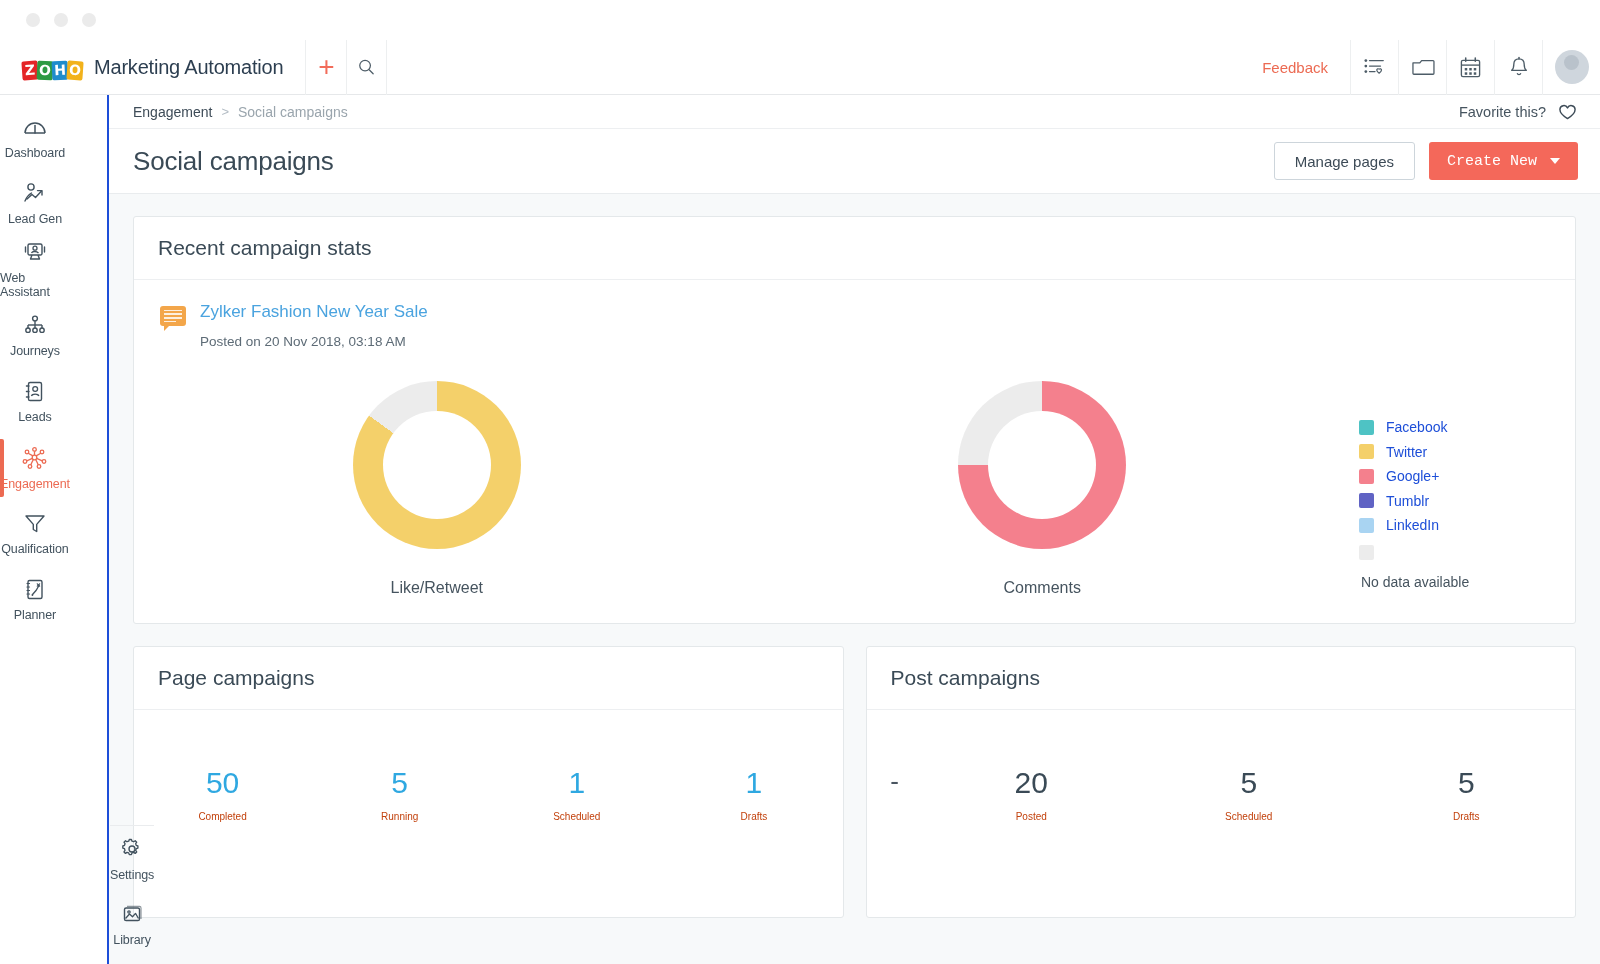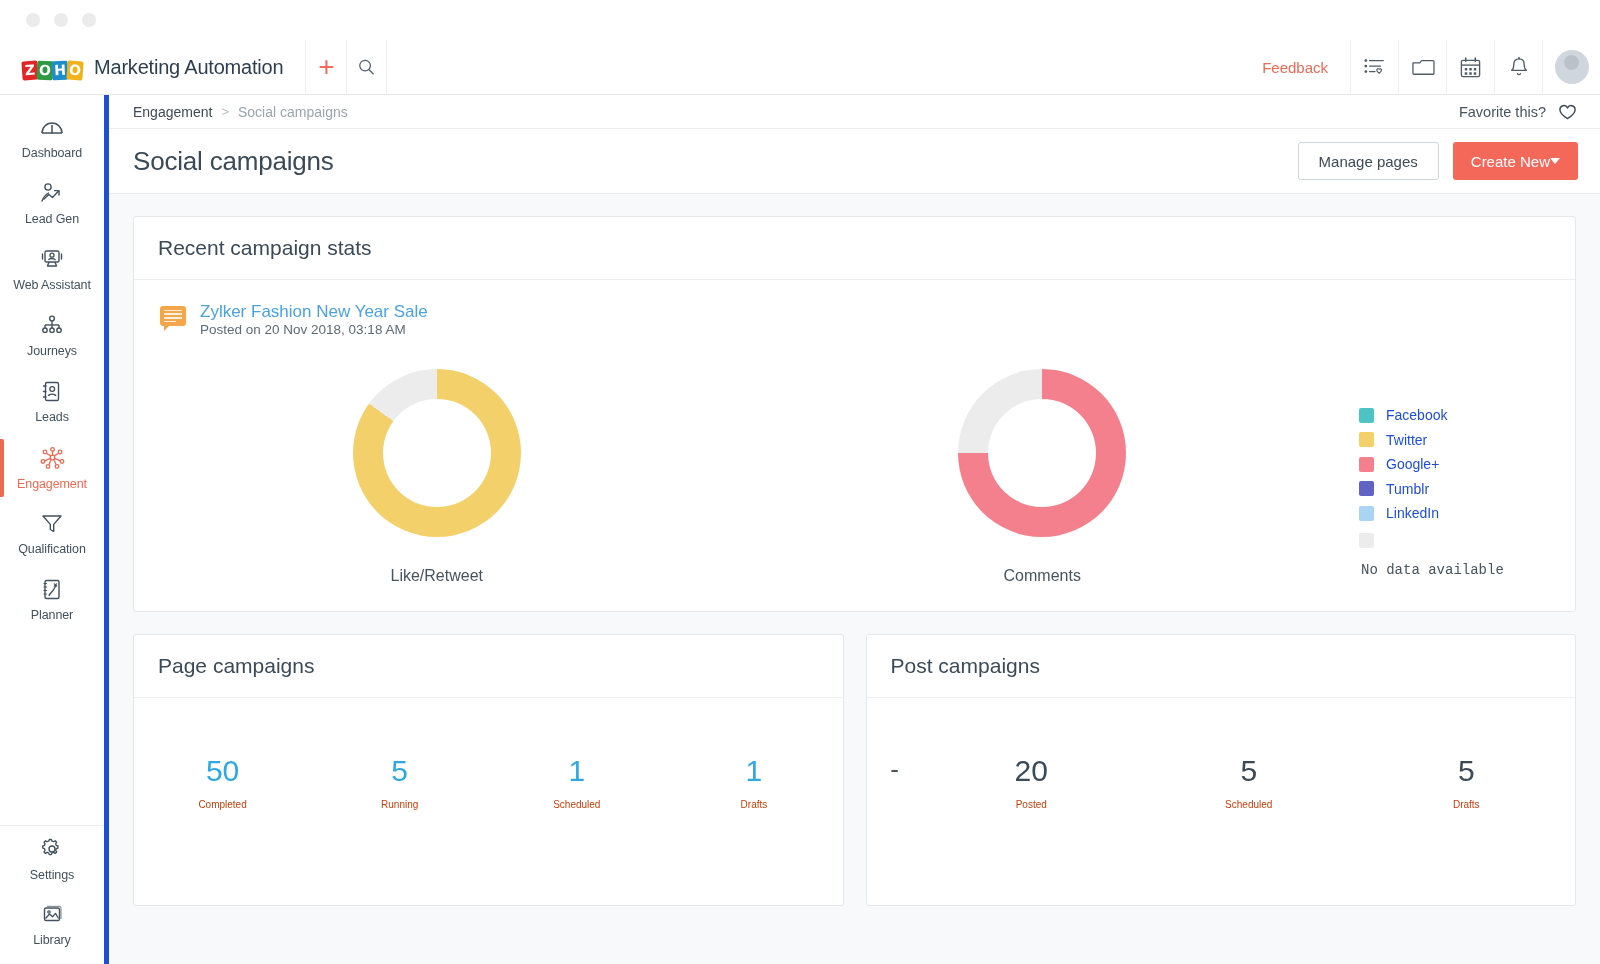--- a/index.html
+++ b/index.html
@@ -77,23 +77,24 @@
     background: #b9c2cb; left: 9.5px; top: 5px;
   }
 
   
   .body-wrap { display: flex; height: 869px; width: 100%; }
 
   
   .sidebar {
     width: 109px; min-width: 109px;
     background: #fff;
-    border-right: 5px solid #1d4ed8;
-    display: flex; flex-direction: column;
+    border-right: 2px solid #1d4ed8;
+    display: flex; 
     position: relative;
+    gap: 40px;
   }
   .nav-top { padding-top: 10px; }
   .nav-item {
     height: 66px;
     display: flex; flex-direction: column;
     align-items: center; justify-content: center;
     gap: 7px;
     position: relative;
     color: #42525e;
   }
@@ -133,22 +134,22 @@
     height: 38px; padding: 0 20px;
     border: 1px solid #cdd5db; border-radius: 3px;
     background: #fff; color: #3d4b57; font-size: 15px;
     display: flex; align-items: center;
     font-family: "Liberation Sans", sans-serif;
   }
   .btn-primary {
     height: 38px; padding: 0 18px;
     border: none; border-radius: 3px;
     background: #f4685a; color: #fff; font-size: 15px;
-    display: flex; align-items: center; 
-    font-family: Liberation Sans, sans-serif;
+    display: flex; align-items: center; gap: 13px;
+    font-family: Liberation Mono, monospace;
   }
   .caret-down {
     width: 0; height: 0;
     border-left: 5px solid transparent; border-right: 5px solid transparent;
     border-top: 6px solid #fff;
   }
 
   .content { flex: 1; padding: 22px 24px 0 24px; overflow: hidden; }
 
   .card {
@@ -173,21 +174,21 @@
     padding: 0 4px; gap: 2.2px;
   }
   .bubble i { display: block; height: 1.6px; background: rgba(255,255,255,0.82); width: 100%; }
   .bubble i:last-child { width: 64%; }
   .bubble::after {
     content: ""; position: absolute;
     bottom: -5px; left: 4px;
     border-left: 6px solid #f3a64a;
     border-bottom: 6px solid transparent;
   }
-  .campaign-name { font-size: 17px; color: #4aa3df; margin-bottom: 0; }
+  .campaign-name { font-size: 17px; color: #4aa3df; margin-bottom: 12px; }
   .campaign-date { font-size: 13.5px; color: #5d6b76; }
 
   .donuts-row {
     display: flex; align-items: flex-start;
     padding: 28px 0 26px 0;
     position: relative;
   }
   .donut-col { flex: 1; display: flex; flex-direction: column; align-items: center; }
   .donut { width: 168px; height: 168px; border-radius: 50%; position: relative; }
   .donut::after {
@@ -198,21 +199,21 @@
   .donut-label { margin-top: 30px; font-size: 16px; color: #46545f; }
 
   .legend {
     width: 230px; min-width: 230px;
     padding-top: 34px; padding-left: 14px;
   }
   .legend-item { display: flex; align-items: center; gap: 12px; height: 24.5px; }
   .legend-swatch { width: 15px; height: 15px; border-radius: 2px; flex: none; }
   .legend-text { font-size: 14px; color: #1d4ed8; }
   .legend-nodata { margin-top: 3px; }
-  .nodata-text { font-size: 14px; color: #46545f; margin-top: 9px; margin-left: 2px; font-family: Liberation Mono, monospace; }
+  .nodata-text { font-size: 14px; color: #46545f; margin-top: 9px; margin-left: 2px; }
 
   
   .bottom-row { display: flex; gap: 22px; }
   .bottom-card { flex: 1; min-width: 0; height: 272px; }
   .metrics-row { display: flex; padding-top: 58px; }
   .metric { flex: 1; display: flex; flex-direction: column; align-items: center; gap: 13px; }
   .metric-value { font-size: 30px; font-weight: 400; color: #2fa8e1; line-height: 1; }
   .metric-value.dark { color: #3a4a56; }
   .metric-label { font-size: 10px; color: #c2410c; }
   .metric.sep { flex: 0 0 56px; justify-content: flex-start; }

